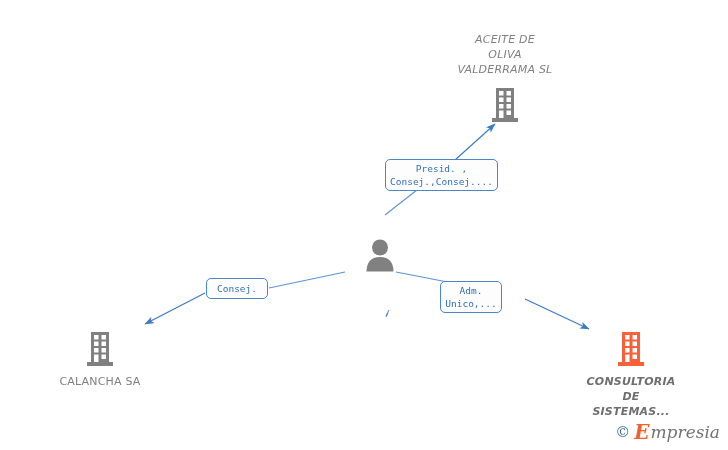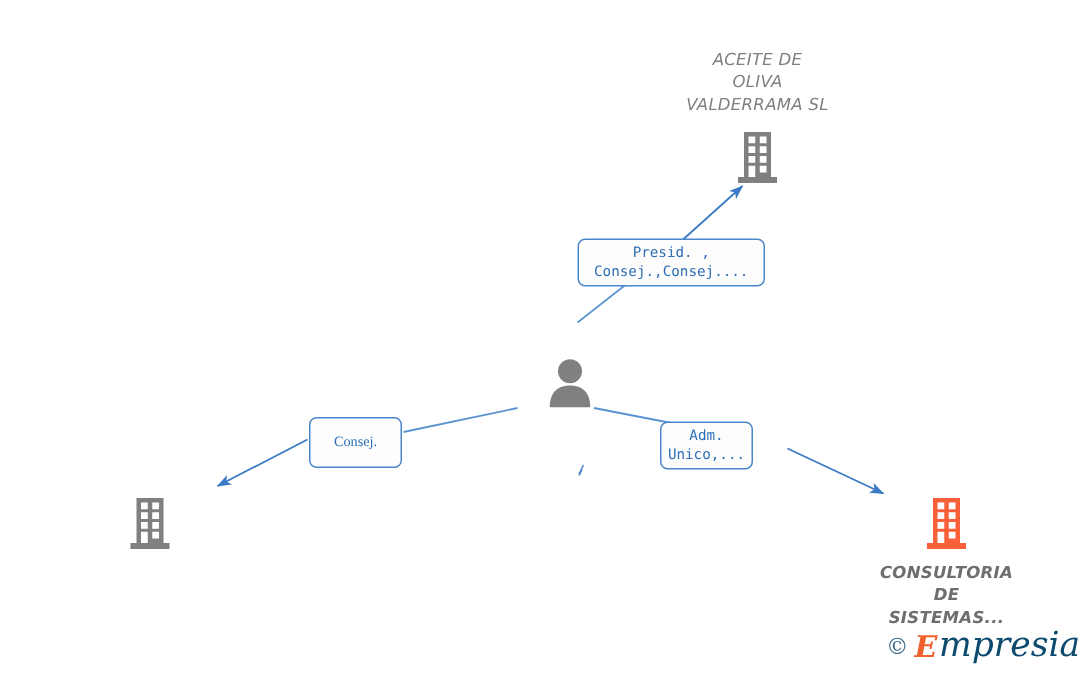--- a/index.html
+++ b/index.html
@@ -74,22 +74,22 @@
   }
   .wm-e {
     color: #f2612d;
     font-size: 20px;
     font-family: "DejaVu Serif", serif;
     font-style: italic;
     font-weight: bold;
     line-height: 1;
   }
   .wm-rest {
-    color: #0c4a6e;
-    font-size: 23px;
+    color: #737373;
+    font-size: 17px;
     font-family: "DejaVu Serif", serif;
     font-style: italic;
     line-height: 1;
     margin-left: -3px;
   }
 </style>
 </head>
 <body>
 
 <svg id="canvas" viewBox="0 0 728 450" xmlns="http://www.w3.org/2000/svg">
@@ -160,20 +160,21 @@
       <rect x="10" y="5" width="4.5" height="4.5" fill="#ffffff"></rect>
       <rect x="17.5" y="5" width="4.5" height="4.5" fill="#ffffff"></rect>
       <rect x="10" y="11.5" width="4.5" height="4.5" fill="#ffffff"></rect>
       <rect x="17.5" y="11.5" width="4.5" height="4.5" fill="#ffffff"></rect>
       <rect x="10" y="18" width="4.5" height="4.5" fill="#ffffff"></rect>
       <rect x="17.5" y="18" width="4.5" height="4.5" fill="#ffffff"></rect>
       <rect x="10" y="24.5" width="4.5" height="7.5" fill="#ffffff"></rect>
       <rect x="17.5" y="24.5" width="4.5" height="4.5" fill="#ffffff"></rect>
     </svg>
   </div>
+  <div class="node-label" style="margin-top:6px;">CALANCHA SA</div>
 </div>
 
 <div class="node" style="left:570px; top:330px; width:122px;">
   <div class="icon-wrap">
     <svg width="32" height="38" viewBox="0 0 32 38">
       <rect x="7" y="2" width="18" height="30" fill="#f9603a"></rect>
       <rect x="3" y="32" width="26" height="4" fill="#f9603a"></rect>
       <rect x="10" y="5" width="4.5" height="4.5" fill="#ffffff"></rect>
       <rect x="17.5" y="5" width="4.5" height="4.5" fill="#ffffff"></rect>
       <rect x="10" y="11.5" width="4.5" height="4.5" fill="#ffffff"></rect>
@@ -182,24 +183,24 @@
       <rect x="17.5" y="18" width="4.5" height="4.5" fill="#ffffff"></rect>
       <rect x="10" y="24.5" width="4.5" height="7.5" fill="#ffffff"></rect>
       <rect x="17.5" y="24.5" width="4.5" height="4.5" fill="#ffffff"></rect>
     </svg>
   </div>
   <div class="node-label bold" style="margin-top:6px;font-style:italic;">CONSULTORIA
 DE
 SISTEMAS...</div>
 </div>
 
-<div class="rel-box" style="left:385px; top:159px; width:125px; height:32px;">Presid. ,
+<div class="rel-box" style="left:385px; top:159px; width:113px; height:32px;">Presid. ,
 Consej.,Consej....</div>
 
-<div class="rel-box" style="left:206px; top:278px; width:62px; height:34px;font-family:Liberation Serif, serif;">Consej.</div>
+<div class="rel-box" style="left:206px; top:278px; width:62px; height:21px;">Consej.</div>
 
 <div class="rel-box" style="left:440px; top:281px; width:62px; height:32px;">Adm.
 Unico,...</div>
 
 <div class="watermark">
   <span class="wm-c">©</span>
   <span class="wm-e">E</span>
   <span class="wm-rest">mpresia</span>
 </div>
 

